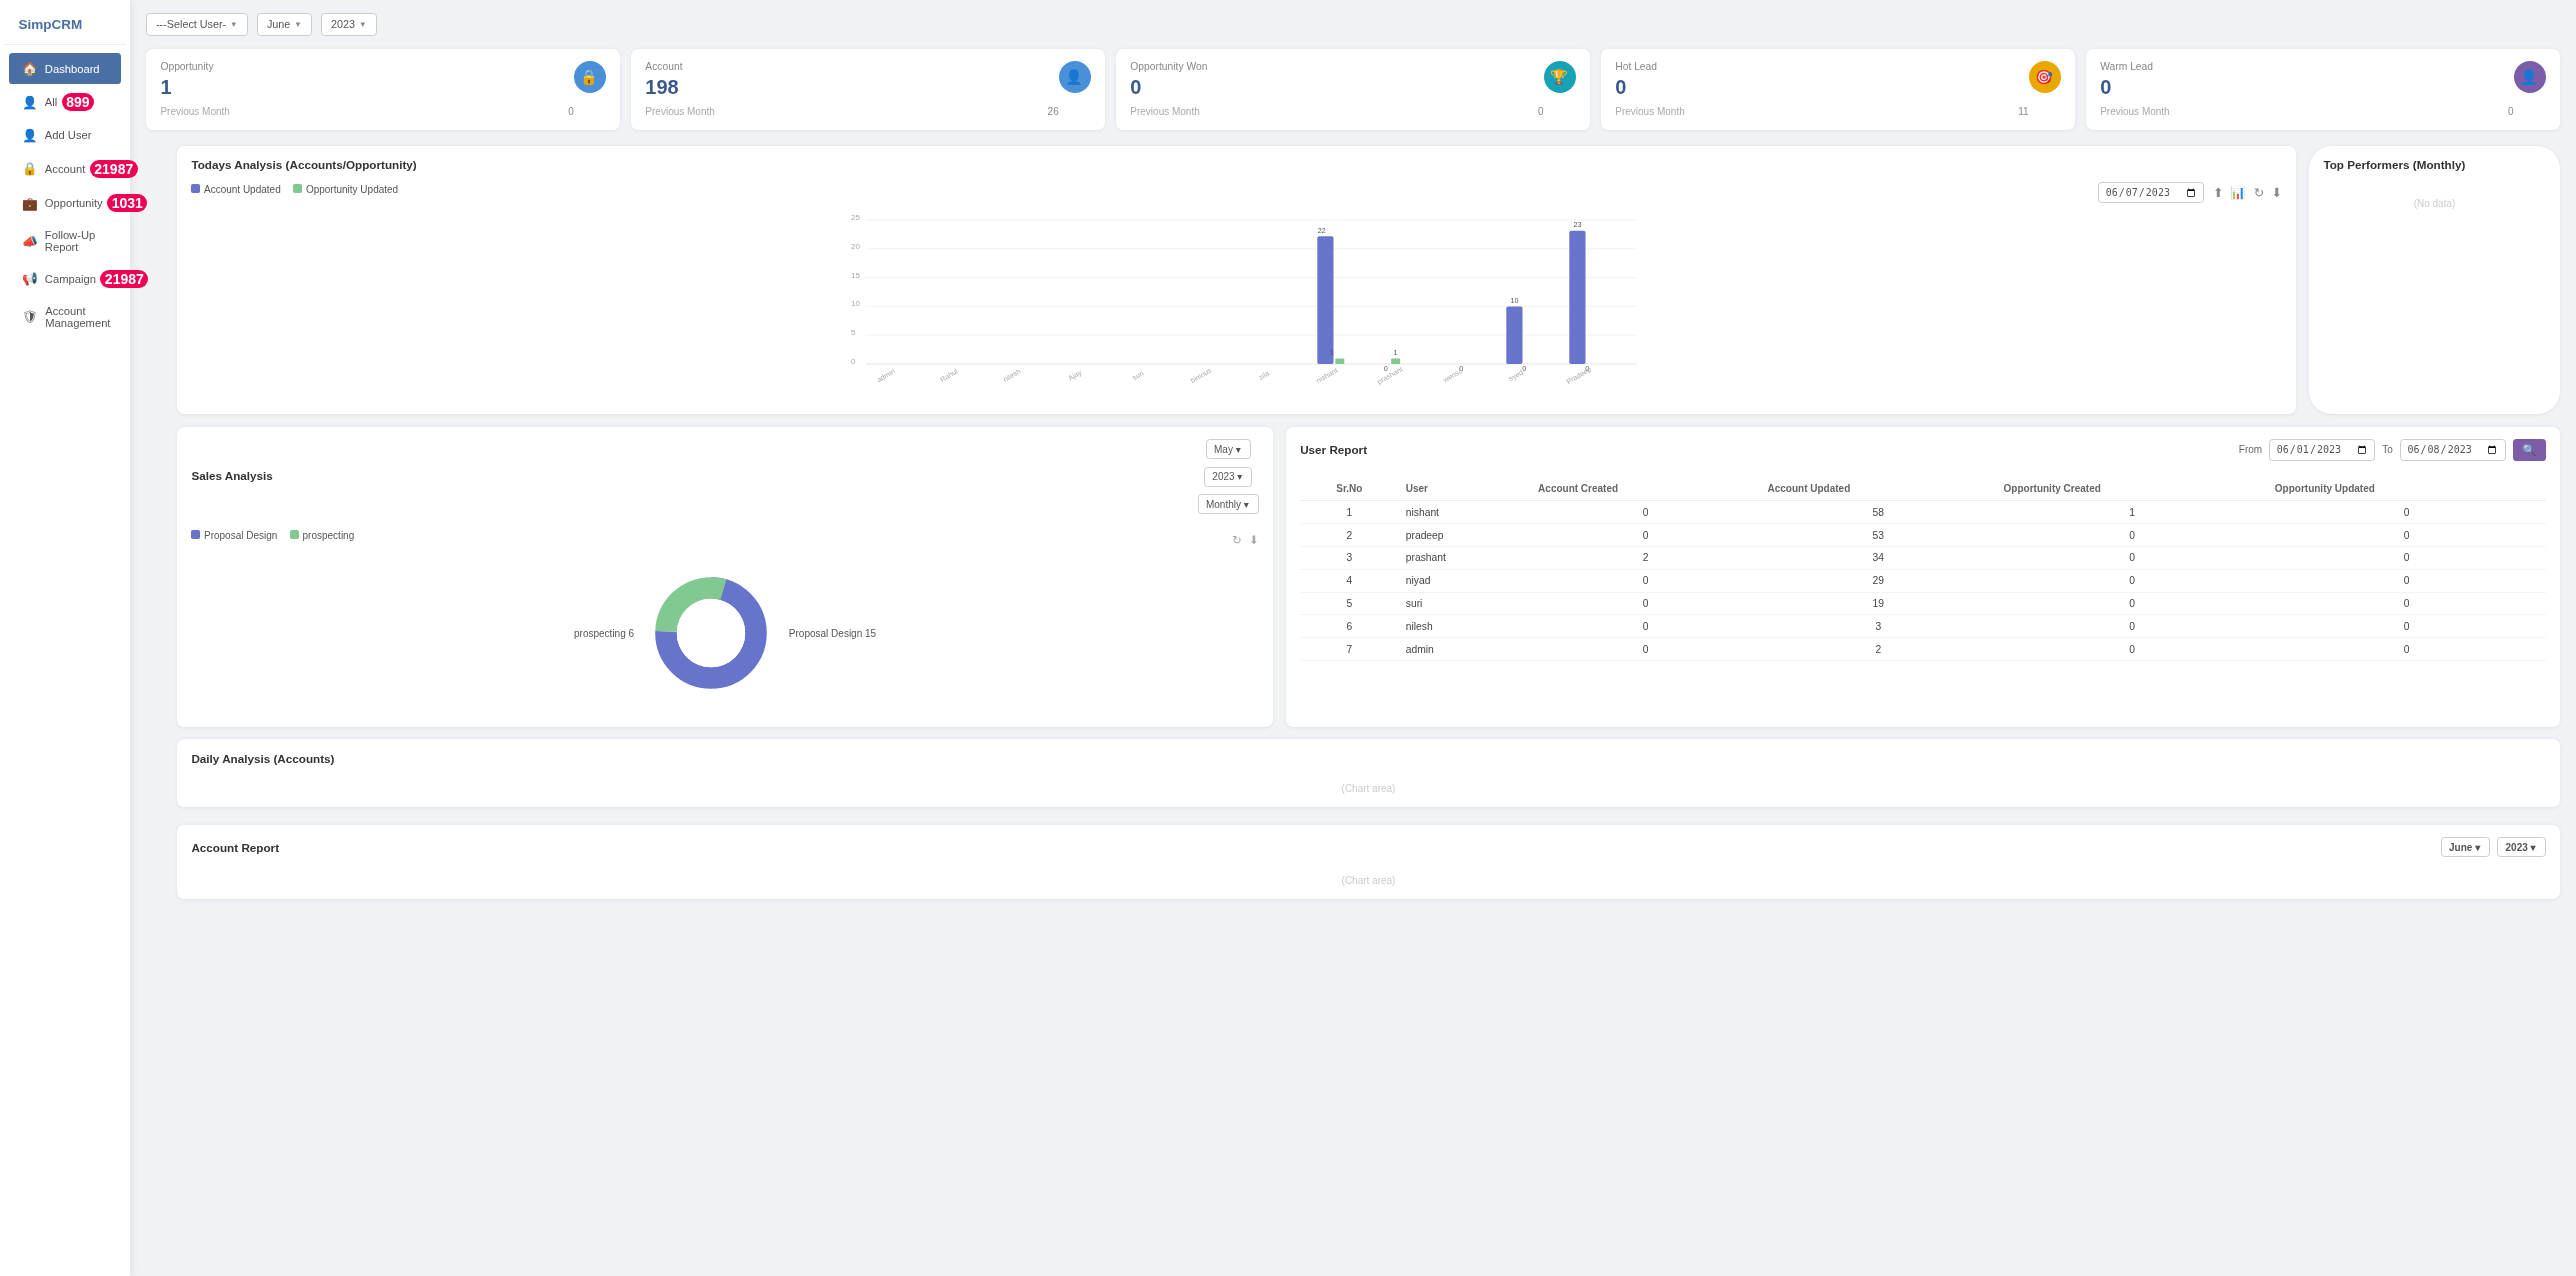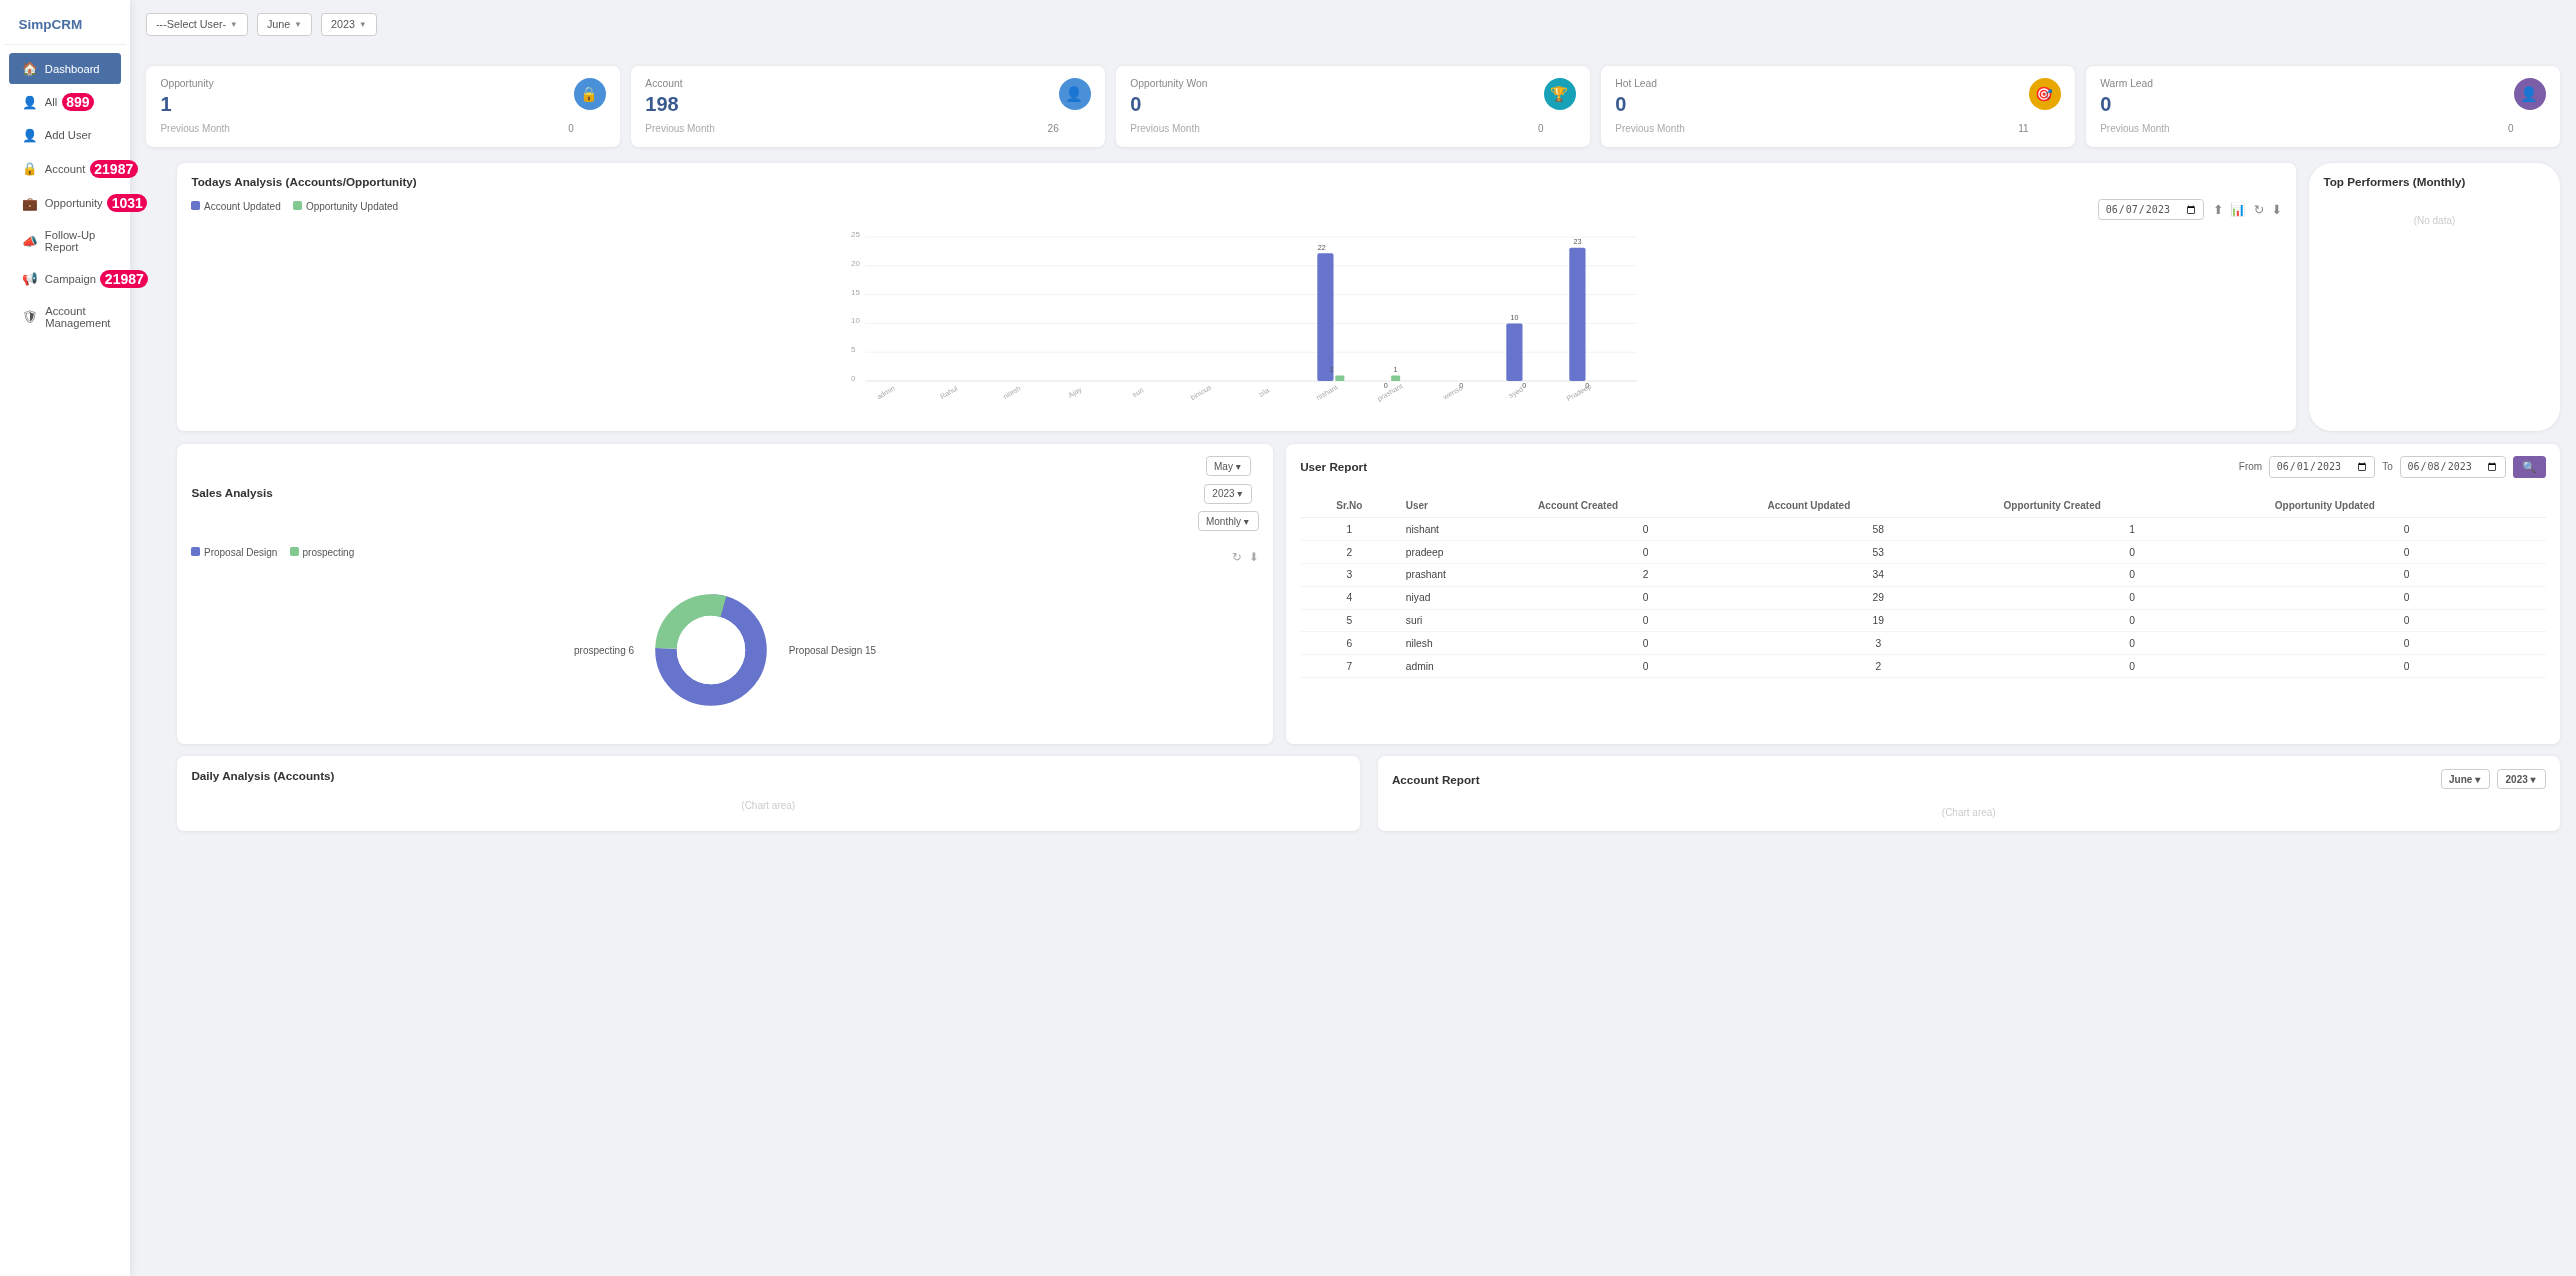--- a/index.html
+++ b/index.html
@@ -55,21 +55,21 @@
       flex-direction: column;
       overflow: auto;
       padding: 12.6px 16px;
       min-width: 0;
     }
 
     
     .top-filters {
       display: flex;
       gap: 9px;
-      margin-bottom: 30px;
+      margin-bottom: 13px;
       align-items: center;
     }
     .filter-select {
       border: 0.9px solid #ccc;
       border-radius: 3.6px;
       padding: 4.5px 10.8px 4.5px 9px;
       font-size: 10.8px;
       background: #fff;
       cursor: pointer;
       display: flex;
@@ -256,20 +256,21 @@
       margin-top: 9px;
       font-size: 10.3px;
       color: #555;
     }
     .pagination span { cursor: pointer; }
 
     
     .bottom-row {
       display: flex;
       gap: 18px;
+      flex-direction: column;
     }
     .bottom-panel-title {
       font-size: 11.7px;
       font-weight: 600;
       color: #333;
       margin-bottom: 7.2px;
       display: flex;
       justify-content: space-between;
       align-items: center;
     }

